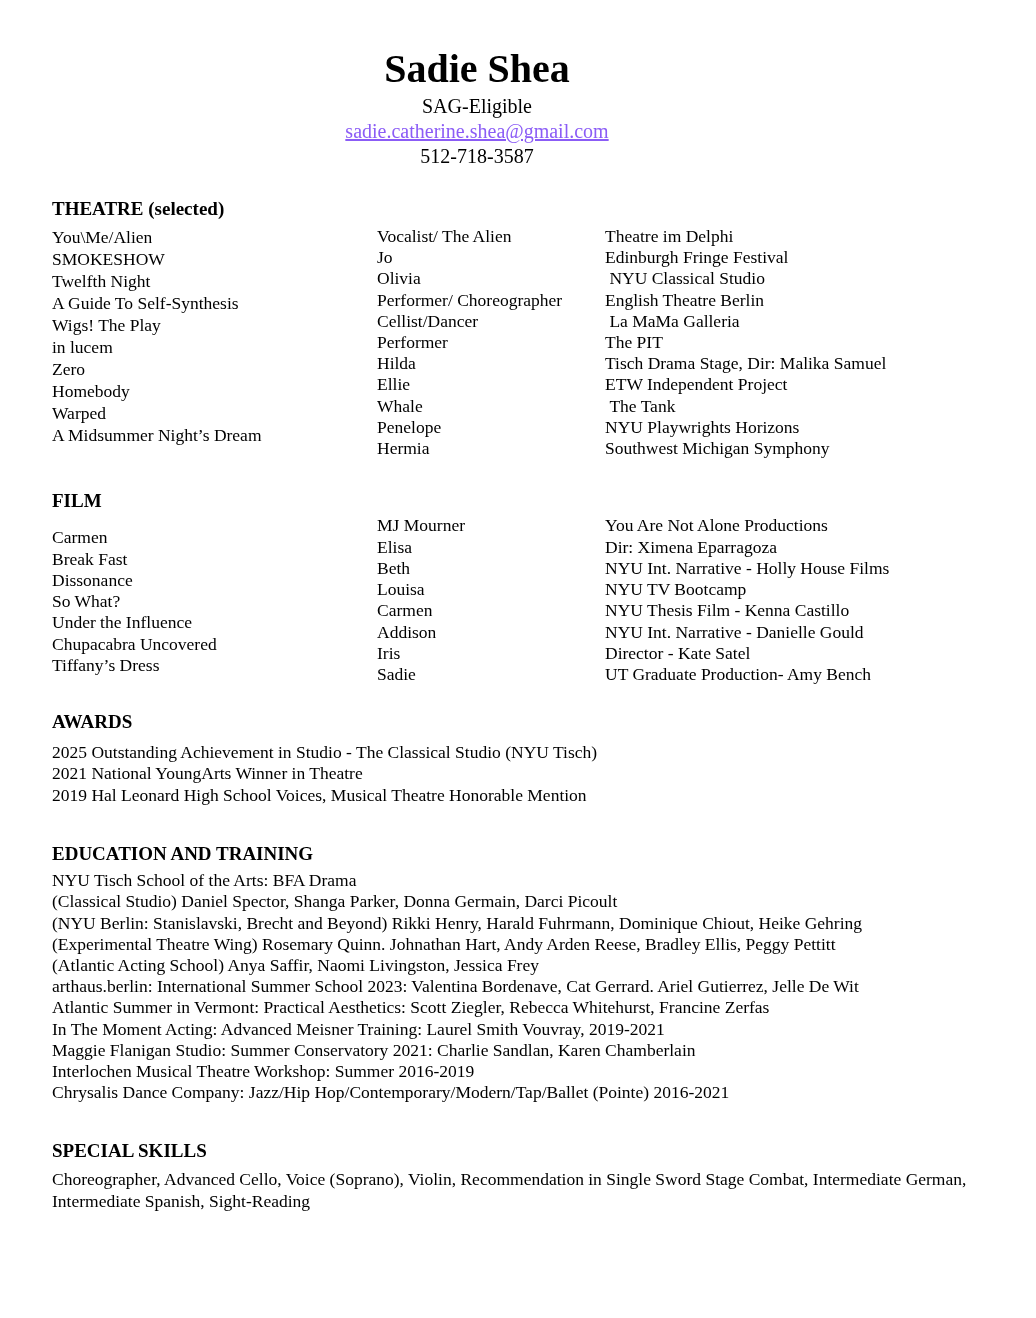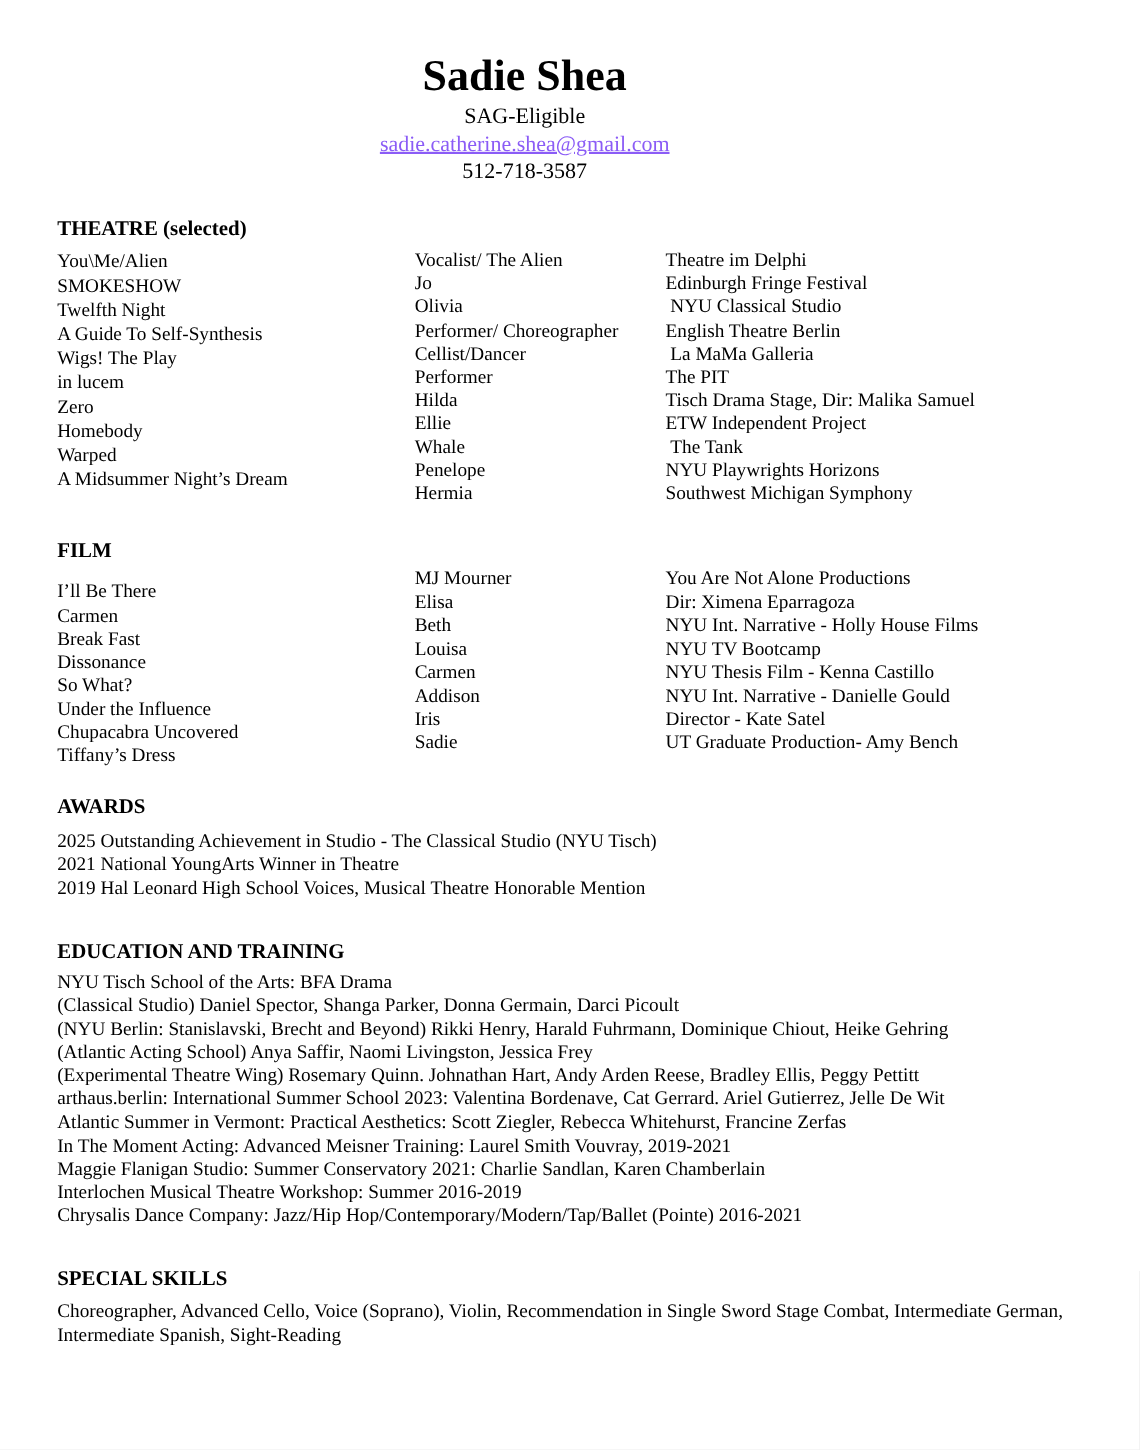--- a/index.html
+++ b/index.html
@@ -126,21 +126,20 @@
           <div class="line">NYU Playwrights Horizons</div>
           <div class="line">Southwest Michigan Symphony</div>
         </div>
     </div>
   </section>
 
   <section>
     <h2 class="sec-h h-film">FILM</h2>
     <div class="grid3 grid-film">
       <div class="col-film col-offset">
-          <div class="line">I’ll Be There</div>
           <div class="line">Carmen</div>
           <div class="line">Break Fast</div>
           <div class="line">Dissonance</div>
           <div class="line">So What?</div>
           <div class="line">Under the Influence</div>
           <div class="line">Chupacabra Uncovered</div>
           <div class="line">Tiffany’s Dress</div>
         </div>
       <div class="col-film">
           <div class="line">MJ Mourner</div>
@@ -173,22 +172,22 @@
         <div class="line">2019 Hal Leonard High School Voices, Musical Theatre Honorable Mention</div>
       </div>
   </section>
 
   <section>
     <h2 class="sec-h h-edu">EDUCATION AND TRAINING</h2>
     <div class="edu-list">
         <div class="line">NYU Tisch School of the Arts: BFA Drama</div>
         <div class="line">(Classical Studio) Daniel Spector, Shanga Parker, Donna Germain, Darci Picoult</div>
         <div class="line">(NYU Berlin: Stanislavski, Brecht and Beyond) Rikki Henry, Harald Fuhrmann, Dominique Chiout, Heike Gehring</div>
+        <div class="line">(Experimental Theatre Wing) Rosemary Quinn. Johnathan Hart, Andy Arden Reese, Bradley Ellis, Peggy Pettitt</div>
         <div class="line">(Atlantic Acting School) Anya Saffir, Naomi Livingston, Jessica Frey</div>
-        <div class="line">(Experimental Theatre Wing) Rosemary Quinn. Johnathan Hart, Andy Arden Reese, Bradley Ellis, Peggy Pettitt</div>
         <div class="line">arthaus.berlin: International Summer School 2023: Valentina Bordenave, Cat Gerrard. Ariel Gutierrez, Jelle De Wit</div>
         <div class="line">Atlantic Summer in Vermont: Practical Aesthetics: Scott Ziegler, Rebecca Whitehurst, Francine Zerfas</div>
         <div class="line">In The Moment Acting: Advanced Meisner Training: Laurel Smith Vouvray, 2019-2021</div>
         <div class="line">Maggie Flanigan Studio: Summer Conservatory 2021: Charlie Sandlan, Karen Chamberlain</div>
         <div class="line">Interlochen Musical Theatre Workshop: Summer 2016-2019</div>
         <div class="line">Chrysalis Dance Company: Jazz/Hip Hop/Contemporary/Modern/Tap/Ballet (Pointe) 2016-2021</div>
       </div>
   </section>
 
   <section>

